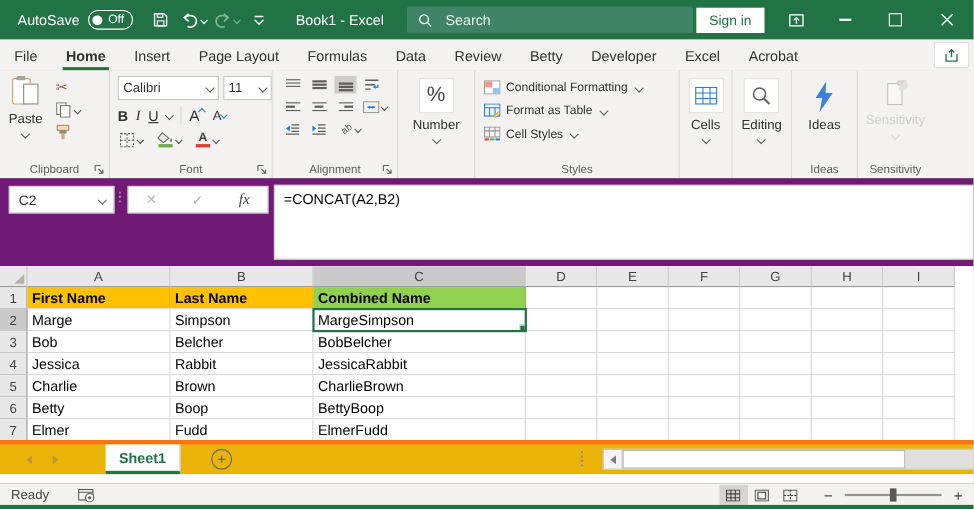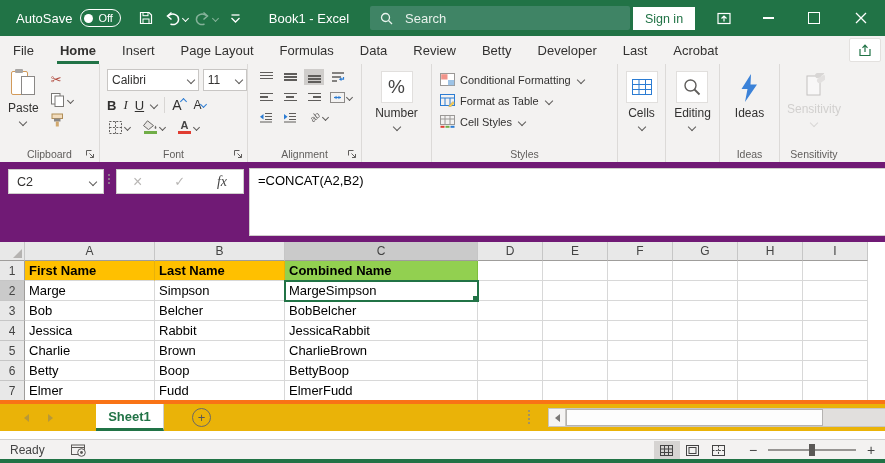--- a/index.html
+++ b/index.html
@@ -215,21 +215,21 @@
   <div class="bar tabbar">
     <span class="rtab">File</span>
     <span class="rtab active">Home</span>
     <span class="rtab">Insert</span>
     <span class="rtab">Page Layout</span>
     <span class="rtab">Formulas</span>
     <span class="rtab">Data</span>
     <span class="rtab">Review</span>
     <span class="rtab">Betty</span>
     <span class="rtab">Developer</span>
-    <span class="rtab">Last</span>
+    <span class="rtab">Excel</span>
     <span class="rtab">Acrobat</span>
     <span class="tb-right">
       <span class="sqbtn">
         <svg width="14" height="13">
             <path d="M2 5 v6.5 h10 V5" fill="none" stroke="#217346" stroke-width="1.2"></path>
             <path d="M7 8 V1.5 M4.5 3.8 L7 1.2 L9.5 3.8" fill="none" stroke="#217346" stroke-width="1.2"></path>
           </svg>
       </span>
       <span class="sqbtn">
         <svg width="14" height="13">

